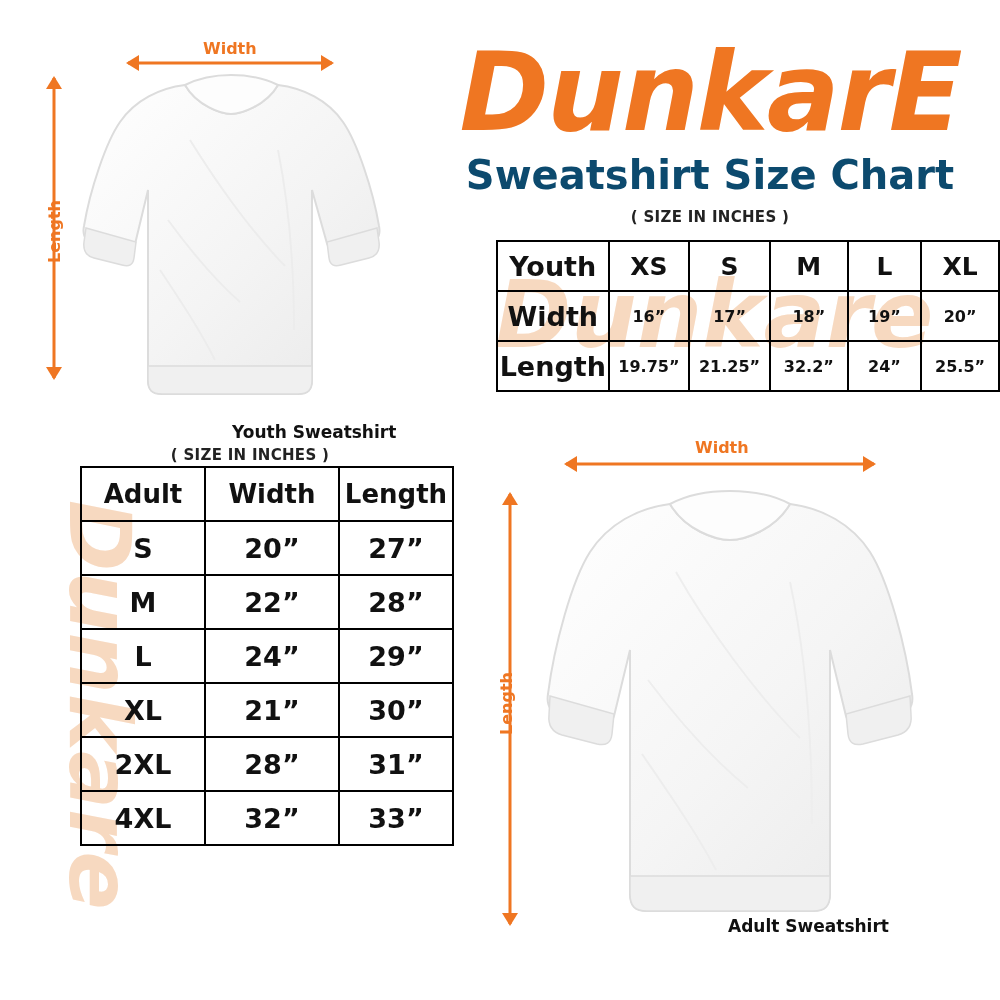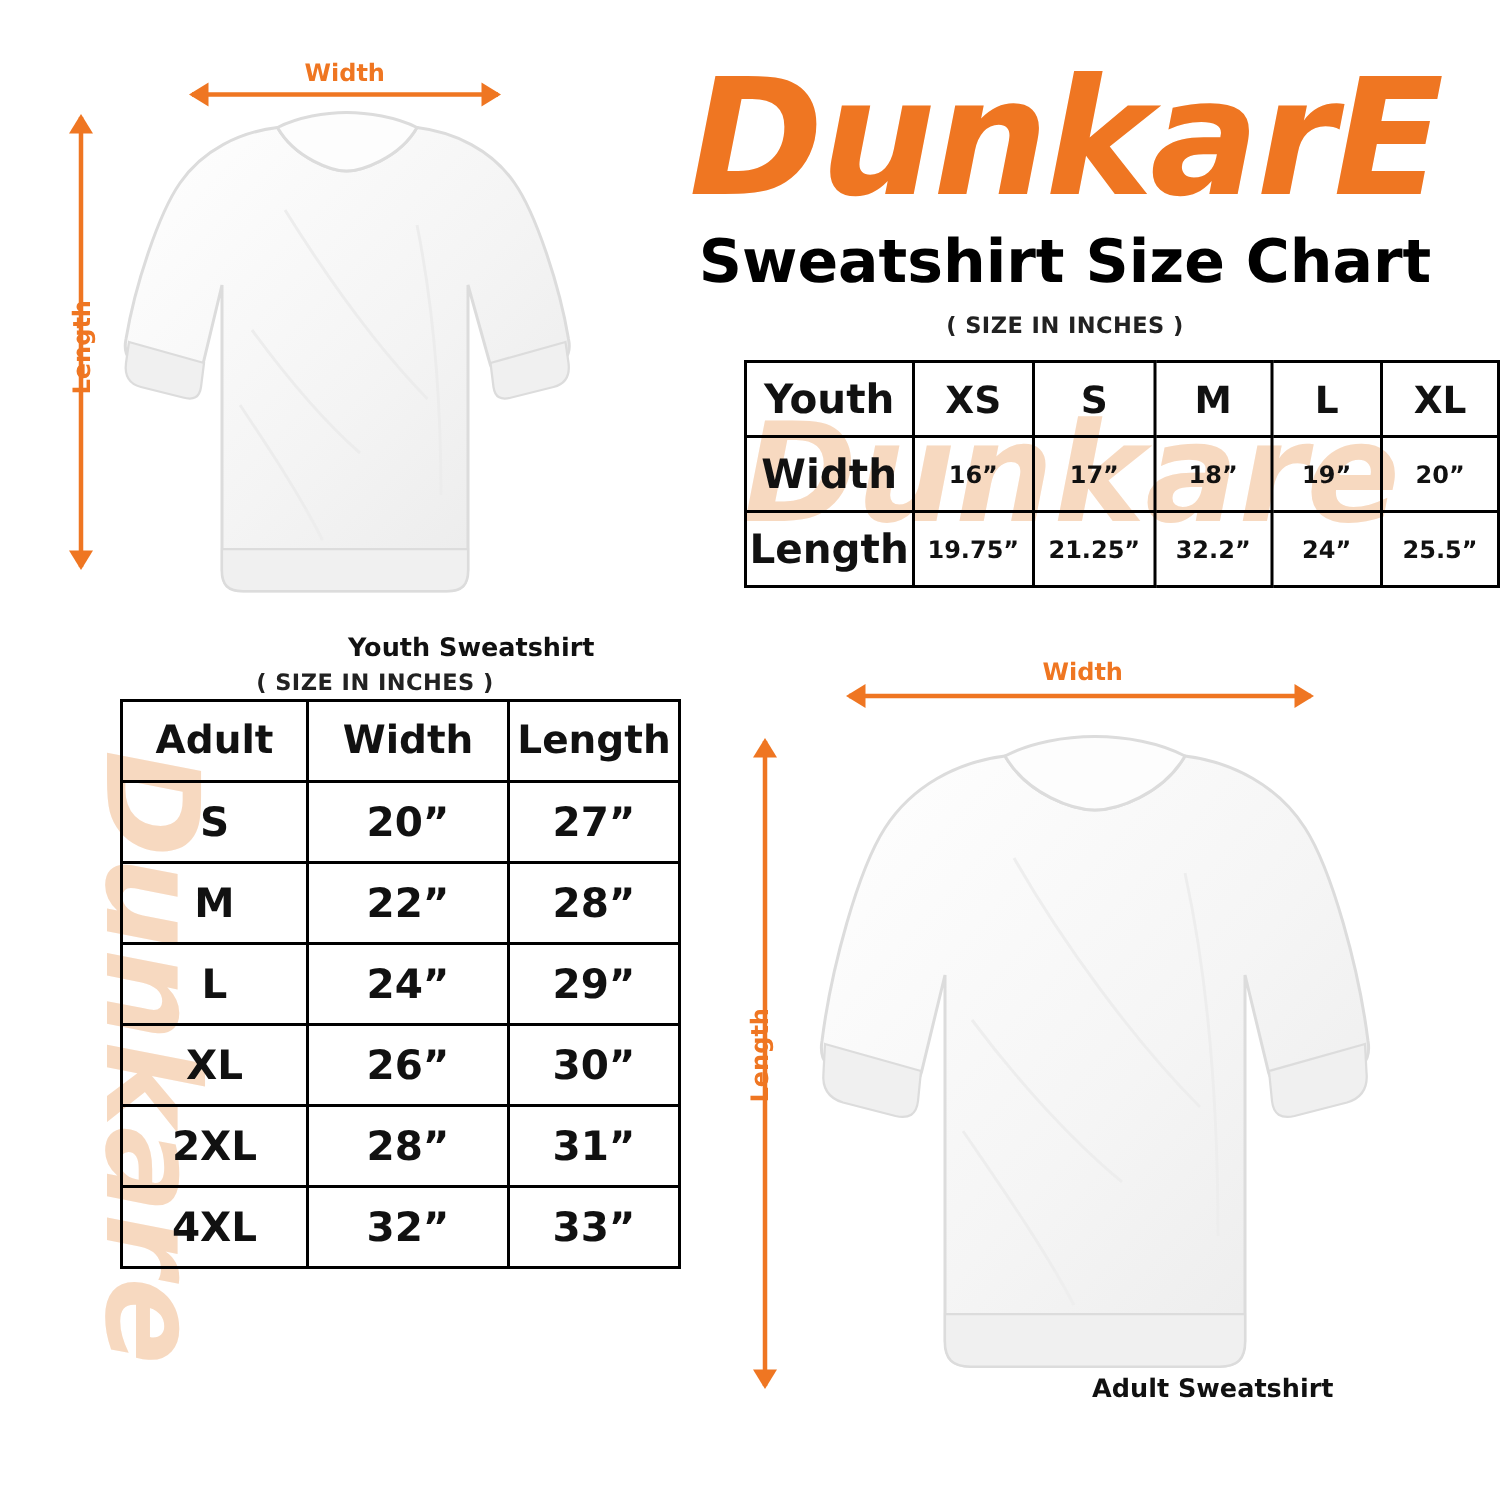--- a/index.html
+++ b/index.html
@@ -35,21 +35,21 @@
     white-space: nowrap;
   }
 
   #chart-title {
     left: 430px;
     top: 152px;
     width: 560px;
     text-align: center;
     font-size: 40px;
     font-weight: bold;
-    color: #000000;
+    color: #0c4a6e;
     font-family: "DejaVu Sans", sans-serif;
     white-space: nowrap;
   }
 
   .size-note {
     font-size: 15px;
     font-weight: bold;
     color: #222;
     letter-spacing: .3px;
     font-family: "DejaVu Sans", sans-serif;
@@ -307,21 +307,21 @@
       <td class="c1">22”</td>
       <td class="c2">28”</td>
     </tr>
     <tr>
       <td class="c0">L</td>
       <td class="c1">24”</td>
       <td class="c2">29”</td>
     </tr>
     <tr>
       <td class="c0">XL</td>
-      <td class="c1">26”</td>
+      <td class="c1">21”</td>
       <td class="c2">30”</td>
     </tr>
     <tr>
       <td class="c0">2XL</td>
       <td class="c1">28”</td>
       <td class="c2">31”</td>
     </tr>
     <tr>
       <td class="c0">4XL</td>
       <td class="c1">32”</td>

